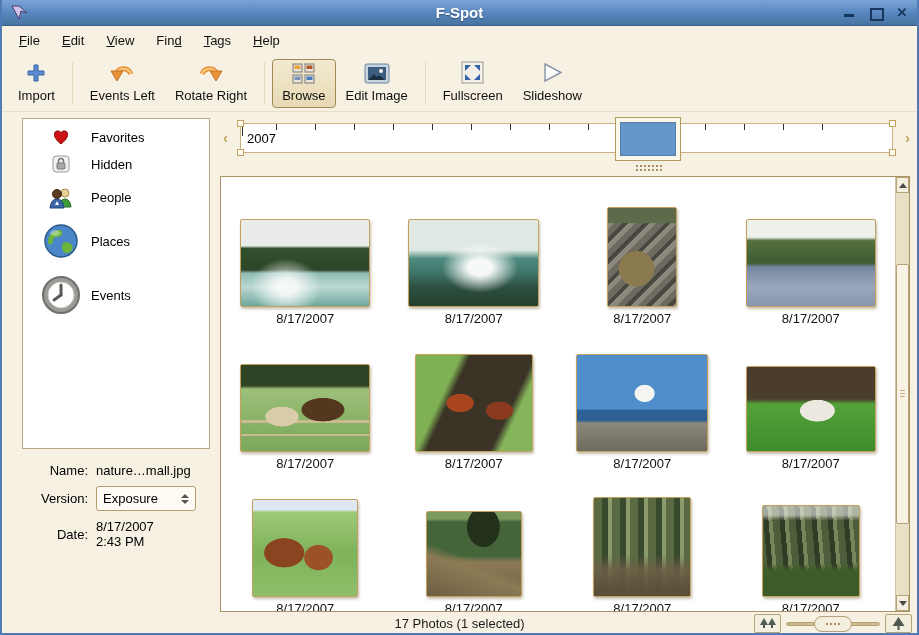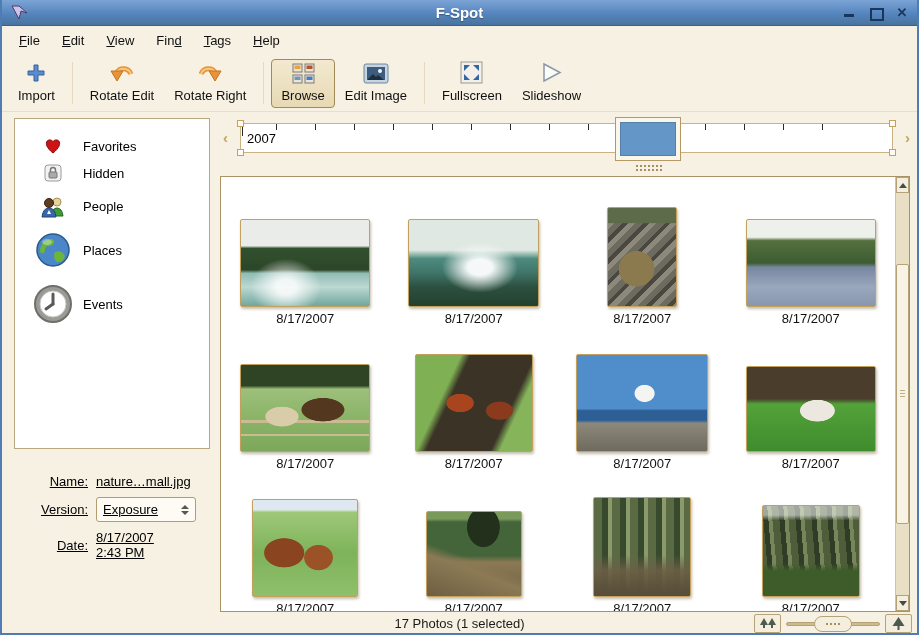--- a/index.html
+++ b/index.html
@@ -29,26 +29,26 @@
   .toolbar { height:57px; display:flex; align-items:flex-start; padding:4px 0 0 6px; border-bottom:1px solid #e7dfc8; }
   .tb-btn { display:flex; flex-direction:column; align-items:center; justify-content:flex-end; height:49px;
             padding:4px 9px 4px 9px; border:1px solid transparent; border-radius:4px; font-size:13px; color:#101010; gap:4px; }
   .tb-btn.active { background:linear-gradient(#f2e9cf,#e7d9b4); border:1px solid #a28a54; }
   .tb-sep { width:1px; height:42px; background:#e2d9bf; margin:3px 7px 0 7px; }
   .tb-icon { height:24px; display:flex; align-items:flex-end; }
 
   
   .main { display:flex; height:500px; }
   .left-panel { width:210px; position:relative; }
-  .tags-panel { margin:6px 2px 0 12px; background:#fff; border:1px solid #b9a87e; height:331px; padding-top:14px; }
+  .tags-panel { margin:6px 2px 0 20px; background:#fff; border:1px solid #b9a87e; height:331px; padding-top:5px; }
   .tag-row { display:flex; align-items:center; padding-left:16px; }
   .tag-icon-box { width:44px; display:flex; align-items:center; justify-content:center; }
   .tag-label { margin-left:8px; font-size:13px; color:#000; }
 
-  .info-panel { padding:25px 8px 0 0; font-size:13px; color:#000;text-decoration:underline; }
+  .info-panel { padding:14px 8px 0 0; font-size:13px; color:#000; }
   .info-row { display:flex; align-items:center; margin-bottom:8px; }
   .info-label { width:86px; text-align:right; margin-right:8px; white-space:nowrap; }
   .version-select { display:flex; align-items:center; justify-content:space-between; width:100px; height:25px;
                     background:#fdfbf4; border:1px solid #b49c6c; border-radius:3px; padding:0 6px; }
   .spin { display:flex; flex-direction:column; gap:2px; }
   .spin i { display:block; width:0; height:0; border-left:4px solid transparent; border-right:4px solid transparent; }
   .spin .up { border-bottom:4px solid #555; }
   .spin .down { border-top:4px solid #555; }
   .two-line div { line-height:15px; }
 
@@ -184,21 +184,21 @@
     </div>
     <div class="tb-sep"></div>
     <div class="tb-btn">
       <span class="tb-icon">
         <svg width="26" height="24" viewBox="0 0 26 24">
             <path d="M8 12 A 8 8 0 0 1 22 14" fill="none" stroke="#e8923a" stroke-width="5"></path>
             <path d="M8 12 A 8 8 0 0 1 22 14" fill="none" stroke="#f7c97e" stroke-width="2"></path>
             <polygon points="2,11 14,11 8,21" fill="#e8923a" stroke="#c57420"></polygon>
           </svg>
       </span>
-      <span>Rotate Edit</span>
+      <span>Events Left</span>
     </div>
     <div class="tb-btn">
       <span class="tb-icon">
         <svg width="26" height="24" viewBox="0 0 26 24" style="transform:scaleX(-1)">
             <path d="M8 12 A 8 8 0 0 1 22 14" fill="none" stroke="#e8923a" stroke-width="5"></path>
             <path d="M8 12 A 8 8 0 0 1 22 14" fill="none" stroke="#f7c97e" stroke-width="2"></path>
             <polygon points="2,11 14,11 8,21" fill="#e8923a" stroke="#c57420"></polygon>
           </svg>
       </span>
       <span>Rotate Right</span>

